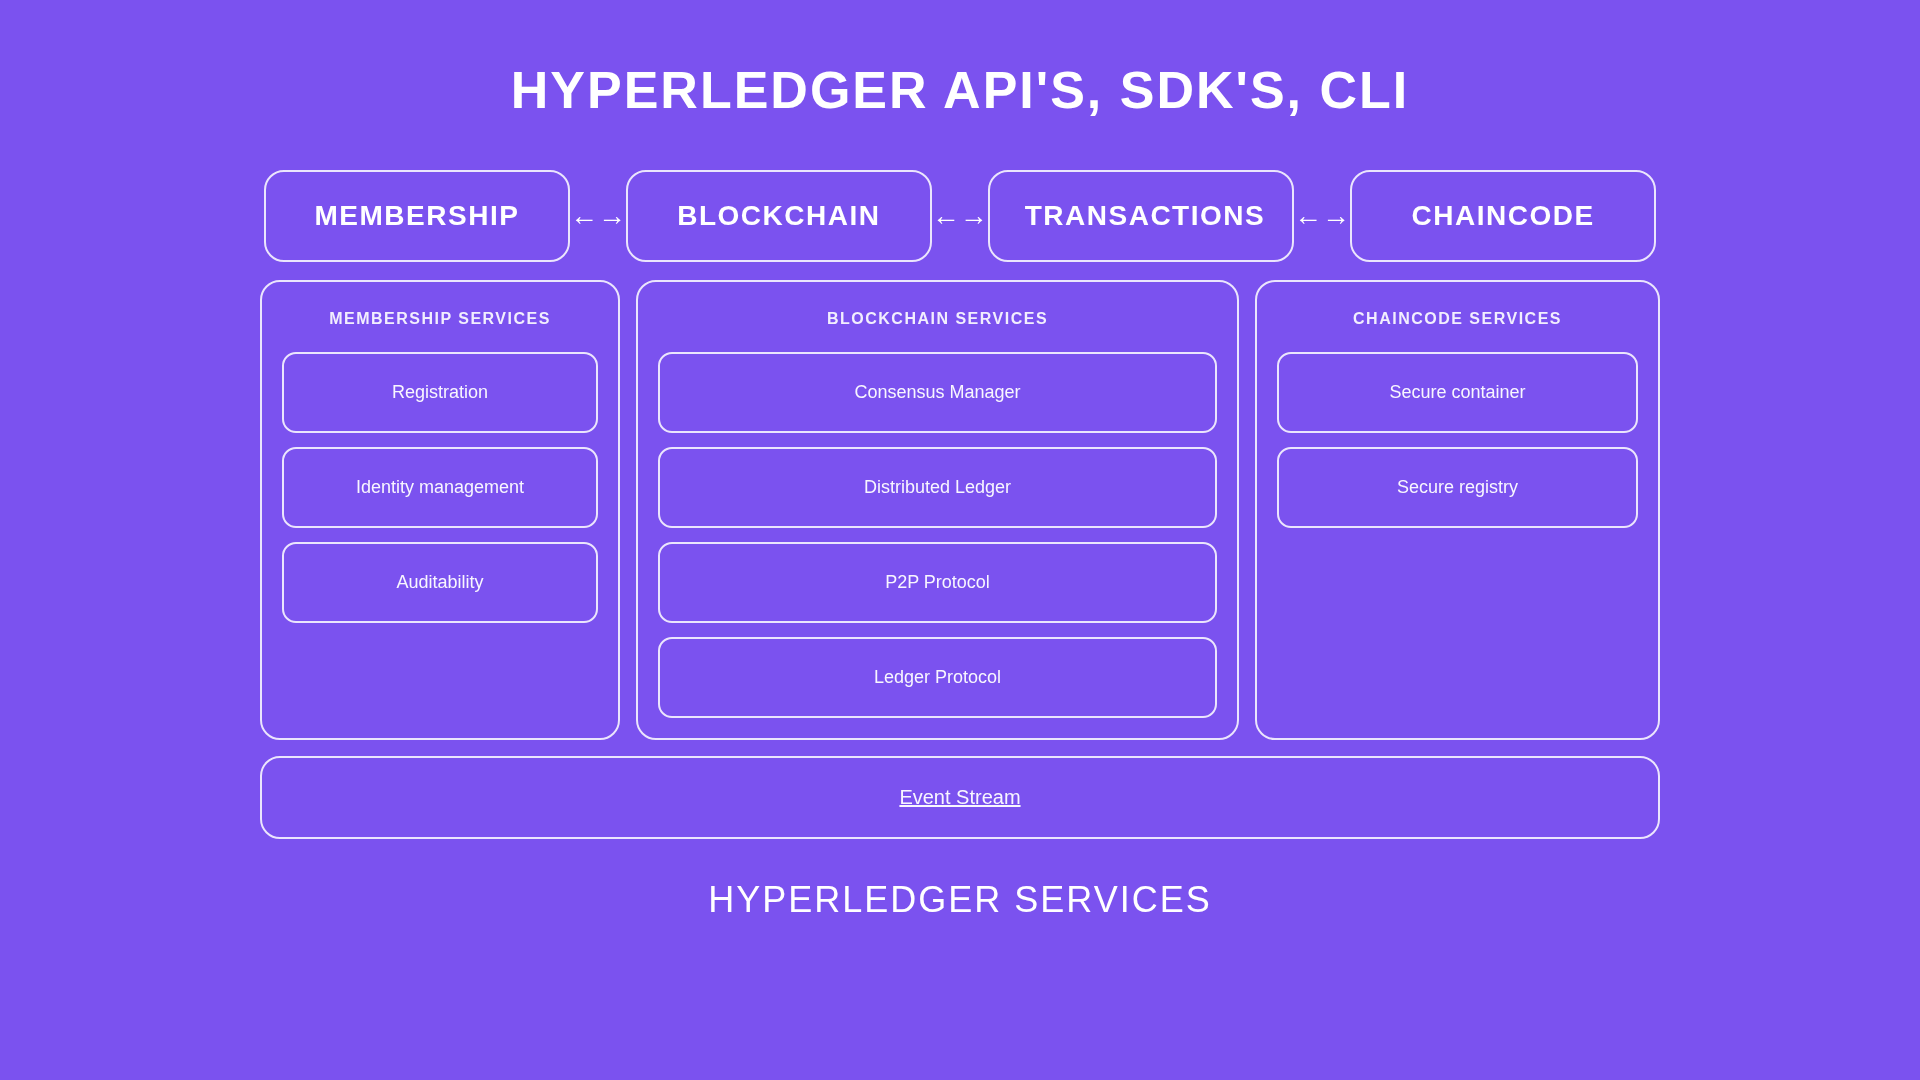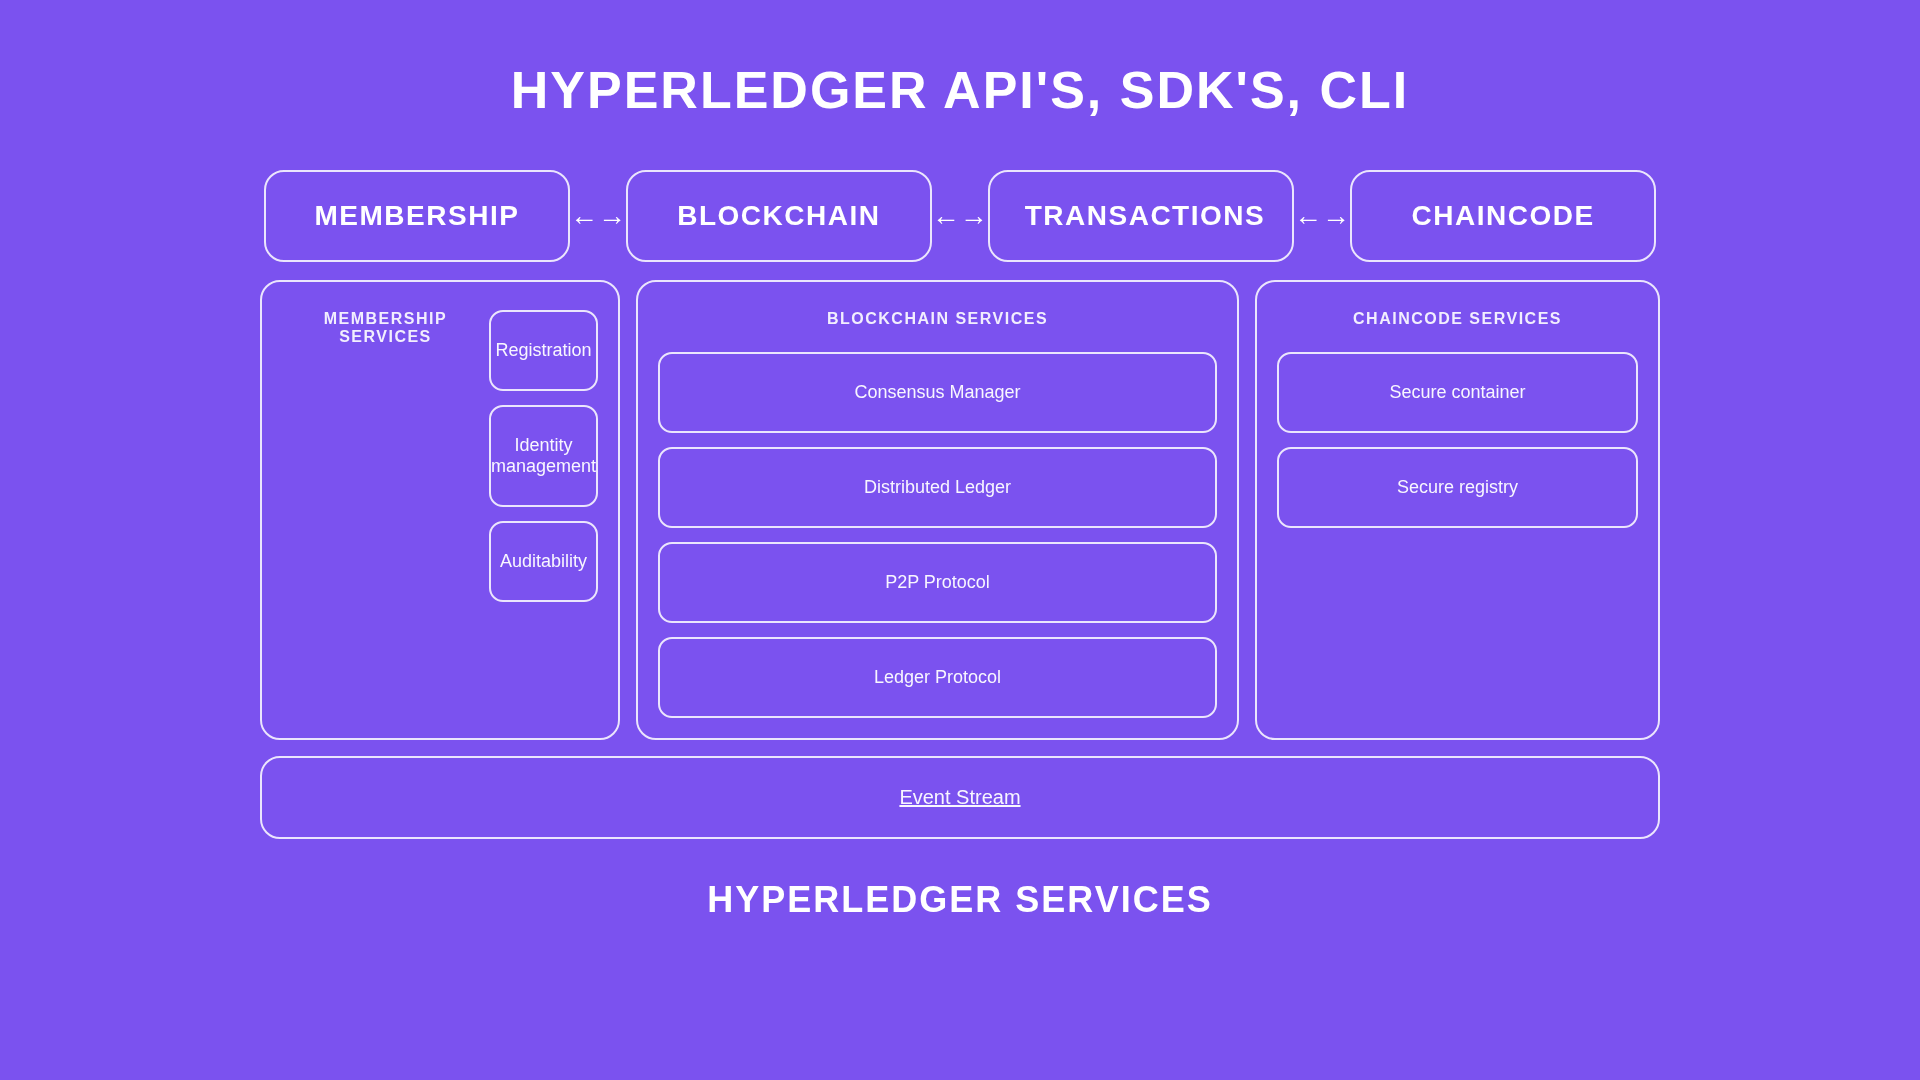--- a/index.html
+++ b/index.html
@@ -74,21 +74,21 @@
       align-items: stretch;
     }
 
     
     .membership-services {
       border: 2px solid rgba(255,255,255,0.85);
       border-radius: 20px;
       padding: 28px 20px 20px 20px;
       width: 360px;
       display: flex;
-      flex-direction: row;
+      flex-direction: column;
       gap: 0;
       flex-shrink: 0;
     }
 
     .service-panel-title {
       font-size: 16px;
       font-weight: 600;
       letter-spacing: 1.5px;
       text-align: center;
       margin-bottom: 24px;
@@ -147,21 +147,21 @@
       padding: 28px 0;
       text-align: center;
       font-size: 20px;
       color: rgba(255,255,255,0.95);
       width: 100%;
       text-decoration: underline;
     }
 
     .bottom-title {
       font-size: 36px;
-      font-weight: 700;
+      font-weight: 400;
       letter-spacing: 2px;
       margin-top: 40px;
       text-align: center;
     }
   </style>
 </head>
 <body>
 
 <h1 class="main-title">HYPERLEDGER API'S, SDK'S, CLI</h1>
 

